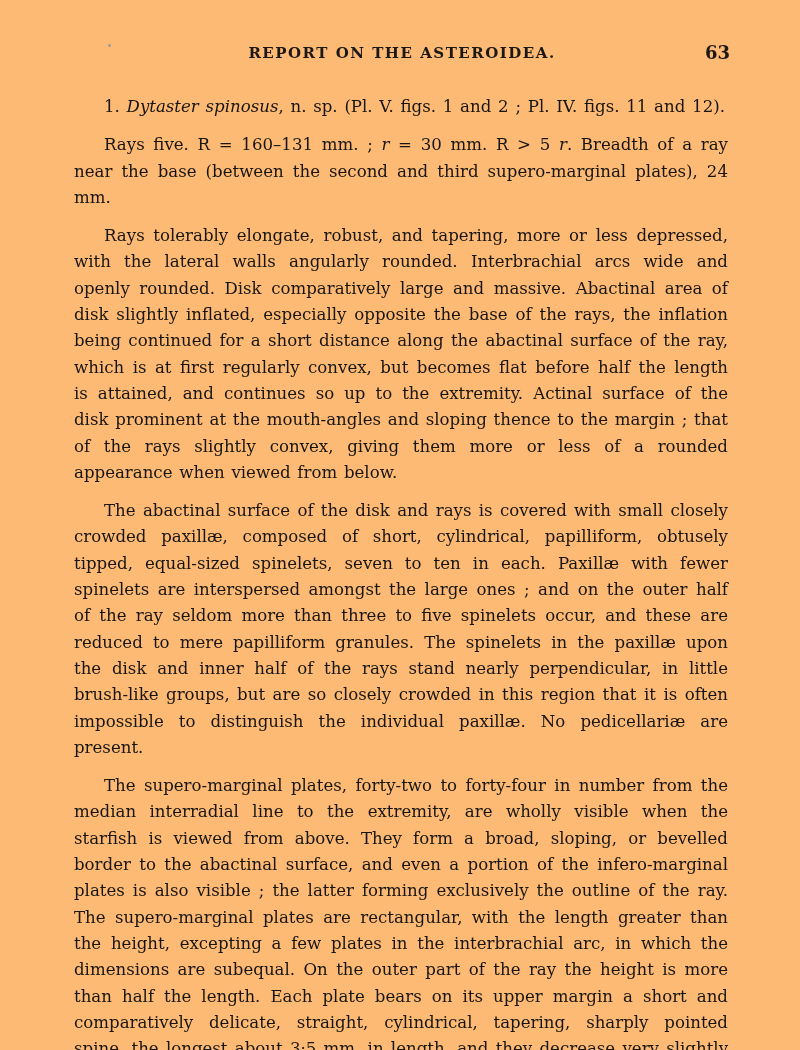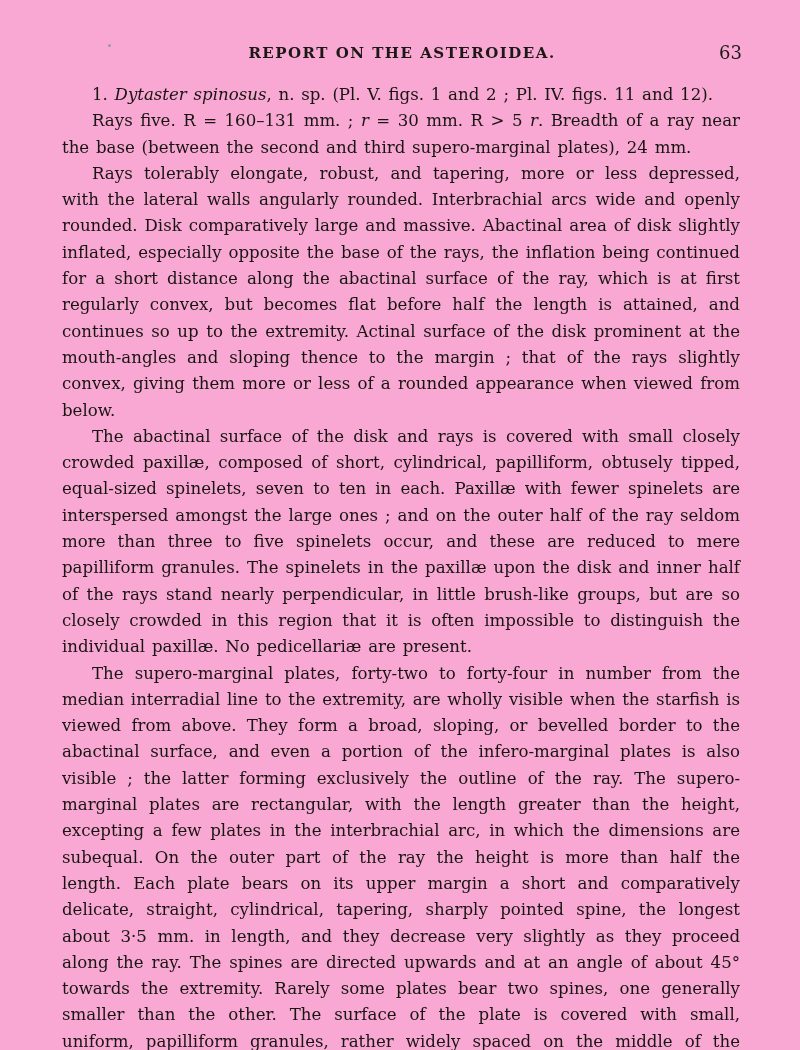--- a/index.html
+++ b/index.html
@@ -5,21 +5,21 @@
   html, body {
     margin: 0;
     padding: 0;
     background: #f2f2f0;
   }
   .page {
     position: relative;
     width: 800px;
     height: 1050px;
     margin: 0 auto;
-    background: #f9a8d4;
+    background: #fdba74;
     color: #161412;
     font-family: "DejaVu Serif", "Liberation Serif", serif;
     overflow: hidden;
     box-sizing: border-box;
   }
   .running-head {
     position: absolute;
     top: 44px;
     left: 62px;
     right: 58px;
@@ -28,24 +28,24 @@
   .running-head .title {
     display: block;
     text-align: center;
     font-size: 15px;
     font-weight: bold;
     letter-spacing: 1.5px;
     color: #1b1815;
   }
   .running-head .folio {
     position: absolute;
-    right: 0;
+    right: 12px;
     top: -2px;
     font-size: 18px;
-    font-weight: normal;
+    font-weight: bold;
     color: #1b1815;
   }
   .speck {
     position: absolute;
     left: 108px;
     top: 44px;
     width: 3px;
     height: 3px;
     border-radius: 50%;
     background: #9a9a98;
@@ -55,21 +55,21 @@
     top: 82px;
     left: 62px;
     width: 678px;
     font-size: 16.6px;
     line-height: 26.3px;
     text-align: justify;
     word-spacing: 1.5px;
     color: #181512;
   }
   .body-text p {
-    margin: 0;
+    margin: 12px;
     text-indent: 30px;
   }
   .body-text p em {
     font-style: italic;
   }
   .species-heading {
     margin-bottom: 1px;
   }
 </style>
 </head>

